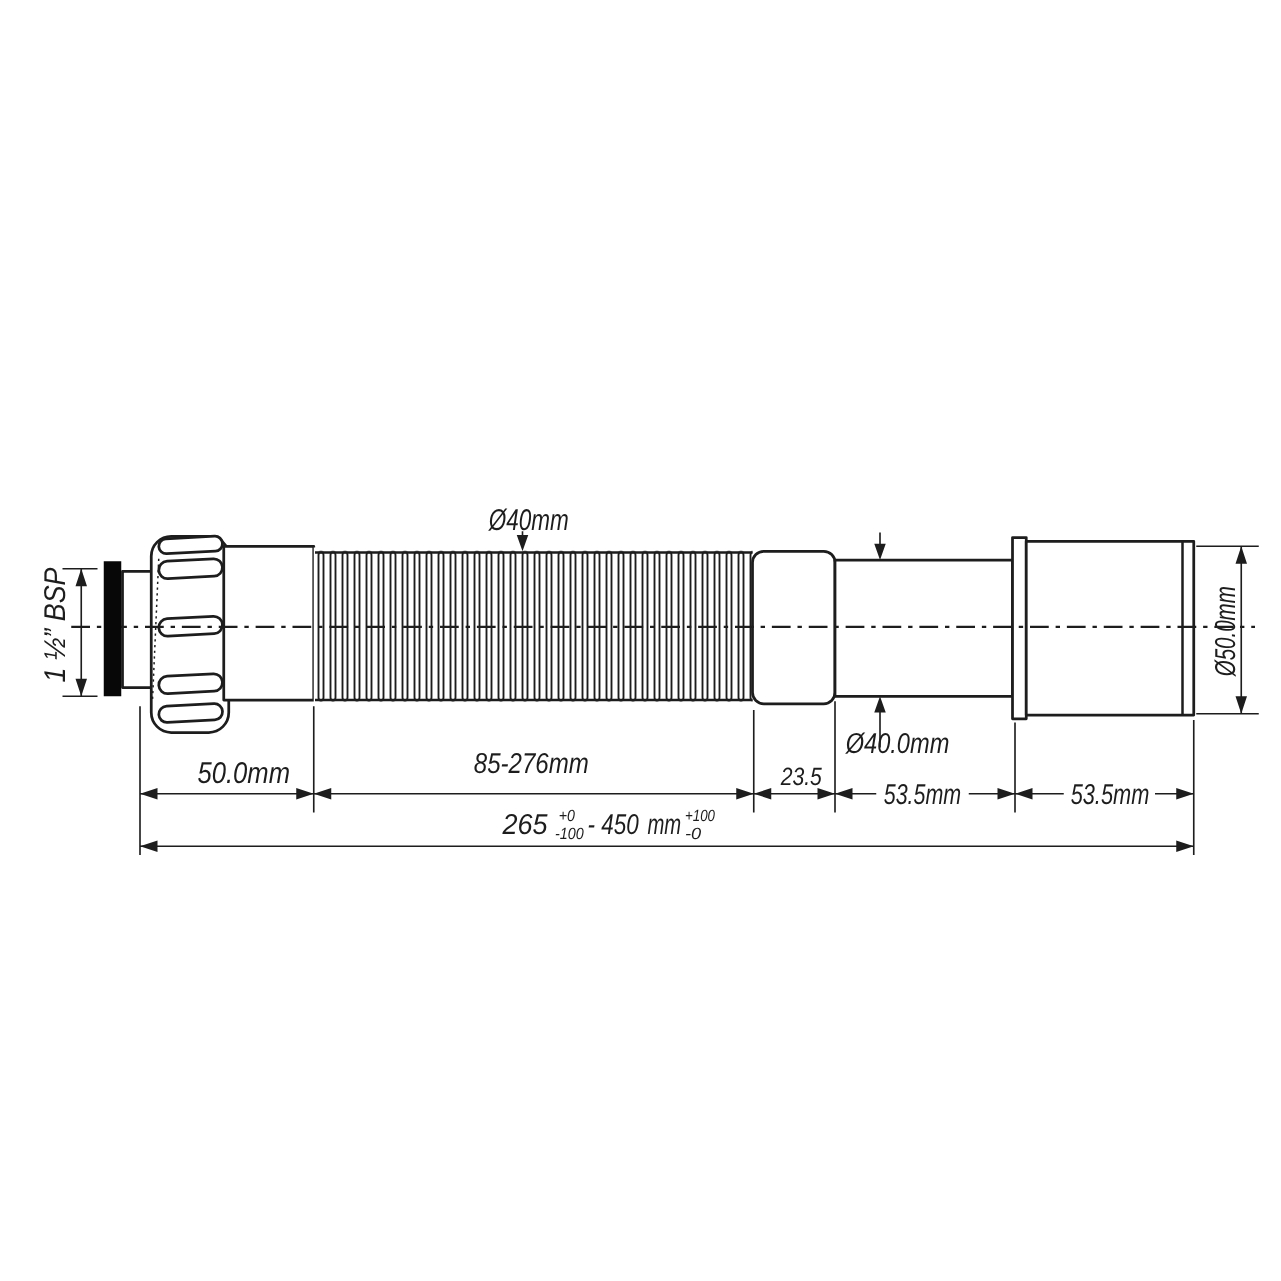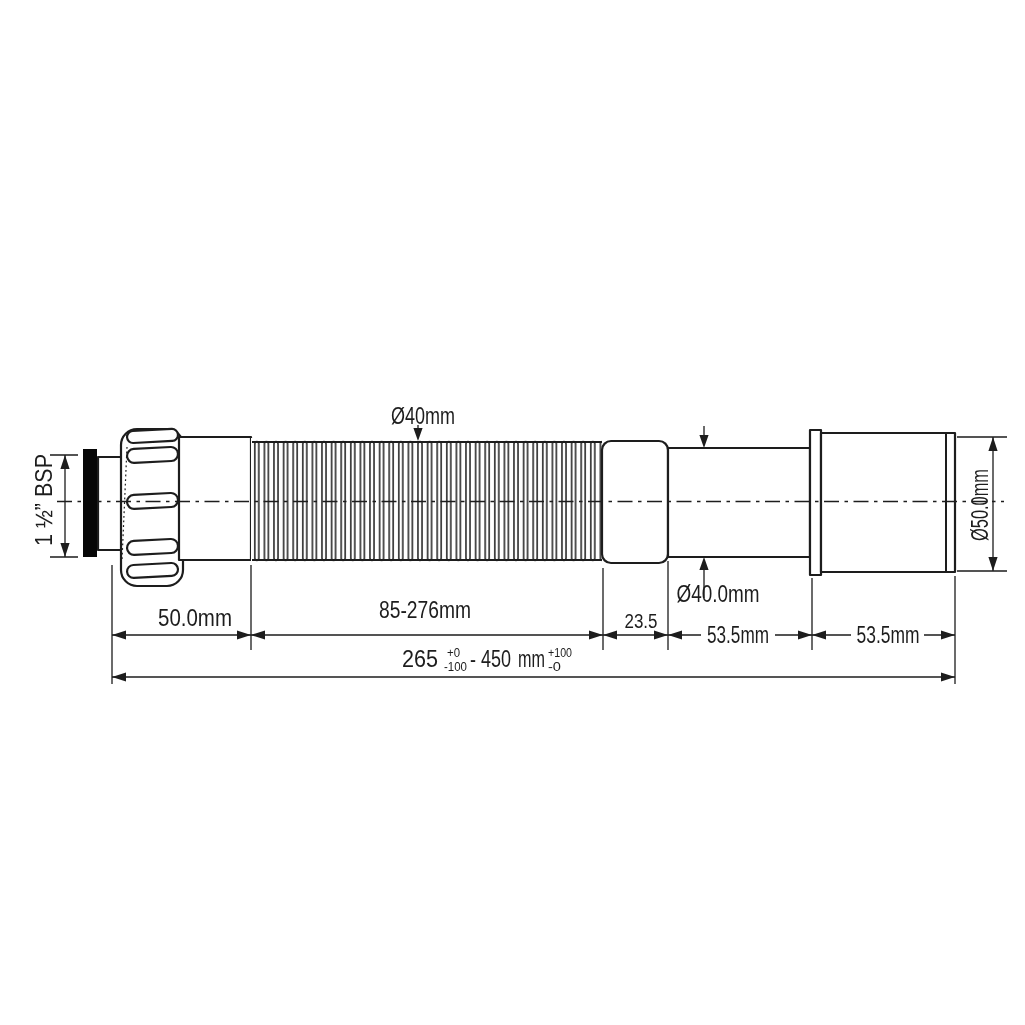--- a/index.html
+++ b/index.html
@@ -1,17 +1,17 @@
 <!DOCTYPE html>
 <html><head>
 <meta charset="utf-8">
 <style>
   html,body{margin:0;padding:0;background:#ffffff;}
   .canvas{width:1025px;height:872px;position:relative;background:#ffffff;overflow:hidden;
-          font-family:"Liberation Sans","DejaVu Sans",sans-serif;}
+          font-family:"Liberation Sans","DejaVu Sans",sans-serif;font-style:italic;}
   svg text{fill:#1d1d1d;font-family:"Liberation Sans","DejaVu Sans",sans-serif;}
   .outline{stroke:#1d1d1d;stroke-width:2.2;fill:#ffffff;stroke-linejoin:round;}
   .thin   {stroke:#1d1d1d;stroke-width:1.3;fill:none;}
   .arrow  {fill:#1d1d1d;stroke:none;}
 </style>
 </head>
 <body>
 
 <div class="canvas">
 <svg width="1025" height="1025" viewBox="0 0 1025 1025">

